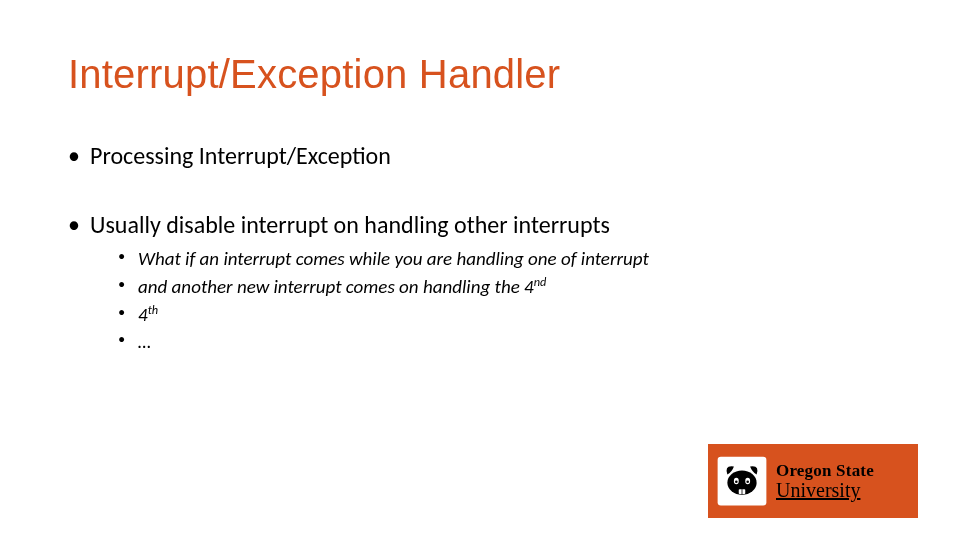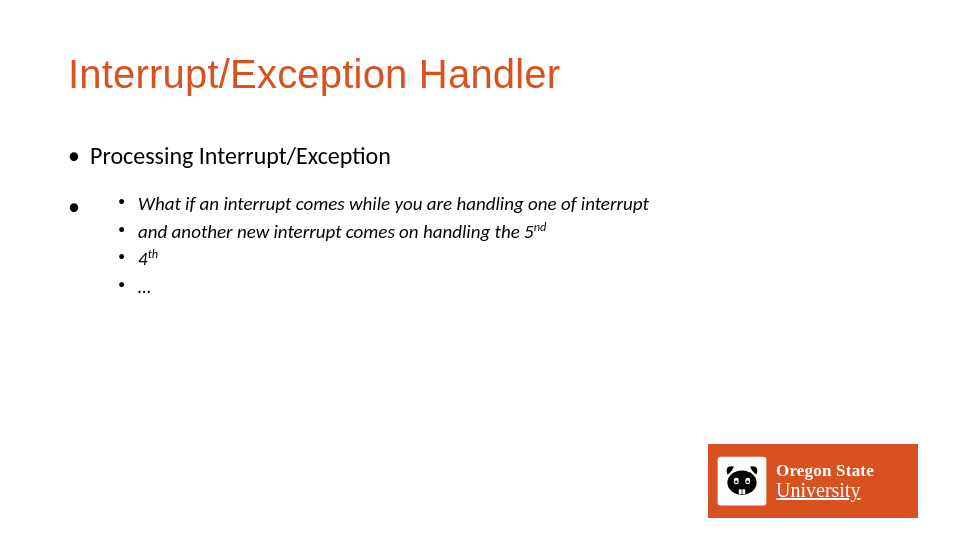--- a/index.html
+++ b/index.html
@@ -37,21 +37,21 @@
     width: 820px;
   }
   ul.l1 {
     list-style: none;
     padding: 0;
     margin: 0;
   }
   ul.l1 > li {
     font-size: 24px;
     line-height: 1.3;
-    margin-bottom: 20px;
+    margin-bottom: 38px;
     position: relative;
     padding-left: 22px;
   }
   ul.l1 > li::before {
     content: "•";
     position: absolute;
     left: 0;
     top: 0;
     font-size: 24px;
   }
@@ -93,21 +93,21 @@
     padding: 0 8px 0 8px;
     box-sizing: border-box;
   }
   .logo-seal {
     width: 52px;
     height: 52px;
     flex: 0 0 52px;
     margin-right: 8px;
   }
   .logo-text {
-    color: #ffffff;
+    color: #000000;
     font-family: Georgia, "Times New Roman", serif;
     line-height: 1.0;
   }
   .logo-text .line1 {
     font-size: 17px;
     font-weight: 700;
     letter-spacing: 0.2px;
   }
   .logo-text .line2 {
     font-size: 20px;
@@ -122,26 +122,27 @@
 <div class="slide">
 
   <div class="title">Interrupt/Exception Handler</div>
 
   <div class="body">
     <ul class="l1">
       <li>
         <span>Processing Interrupt/Exception</span>
       </li>
       <li style="margin-bottom:4px;">
+        <span>Usually disable interrupt on handling other interrupts</span>
         <ul class="l2">
           <li>
             <span>What if an interrupt comes while you are handling one of interrupt</span>
           </li>
           <li>
-            <span>and another new interrupt comes on handling the 5</span><sup>nd</sup>
+            <span>and another new interrupt comes on handling the 4</span><sup>nd</sup>
           </li>
           <li>
             <span>4</span><sup>th</sup>
           </li>
           <li>
             <span>…</span>
           </li>
         </ul>
       </li>
     </ul>

